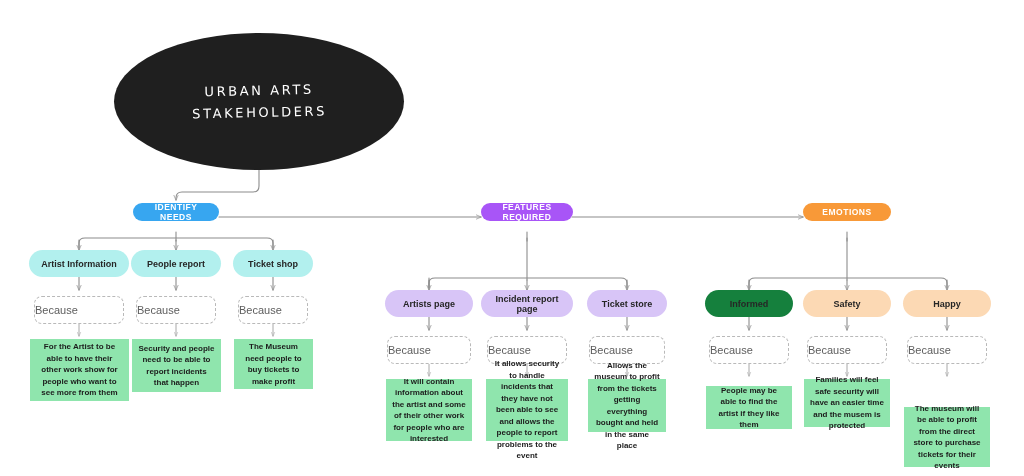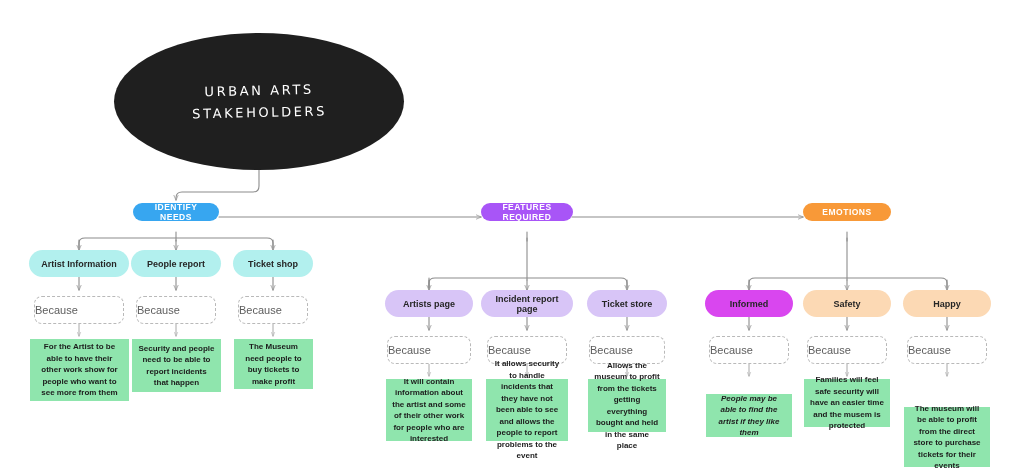--- a/index.html
+++ b/index.html
@@ -263,41 +263,41 @@
     <span class="reason-text">It allows security to handle incidents that they have not been able to see and allows the people to report problems to the event</span>
   </div>
   <div class="reason-box" style="left:588px; top:379px; width:78px; height:53px;">
     <span class="reason-text">Allows the museum to profit from the tickets getting everything bought and held in the same place</span>
   </div>
 
   <div class="cat-pill" style="left:803px; top:203px; width:88px; background:#f89938;">
     <span>EMOTIONS</span>
   </div>
 
-  <div class="sub-pill" style="left:705px; top:290px; width:88px; background:#d946ef;">
+  <div class="sub-pill" style="left:705px; top:290px; width:88px; background:#15803d;">
     <span>Informed</span>
   </div>
   <div class="sub-pill" style="left:803px; top:290px; width:88px; background:#fcd9b4;">
     <span>Safety</span>
   </div>
   <div class="sub-pill" style="left:903px; top:290px; width:88px; background:#fcd9b4;">
     <span>Happy</span>
   </div>
 
   <div class="because-box" style="left:709px; top:336px; width:80px;">
     <span>Because</span>
   </div>
   <div class="because-box" style="left:807px; top:336px; width:80px;">
     <span>Because</span>
   </div>
   <div class="because-box" style="left:907px; top:336px; width:80px;">
     <span>Because</span>
   </div>
 
-  <div class="reason-box" style="left:706px; top:394px; width:86px; height:43px;font-style:italic;">
+  <div class="reason-box" style="left:706px; top:386px; width:86px; height:43px;">
     <span class="reason-text">People may be able to find the artist if they like them</span>
   </div>
   <div class="reason-box" style="left:804px; top:379px; width:86px; height:48px;">
     <span class="reason-text">Families will feel safe security will have an easier time and the musem is protected</span>
   </div>
   <div class="reason-box" style="left:904px; top:379px; width:86px; height:60px;margin-top:28px;">
     <span class="reason-text">The museum will be able to profit from the direct store to purchase tickets for their events</span>
   </div>
 
 </div>

